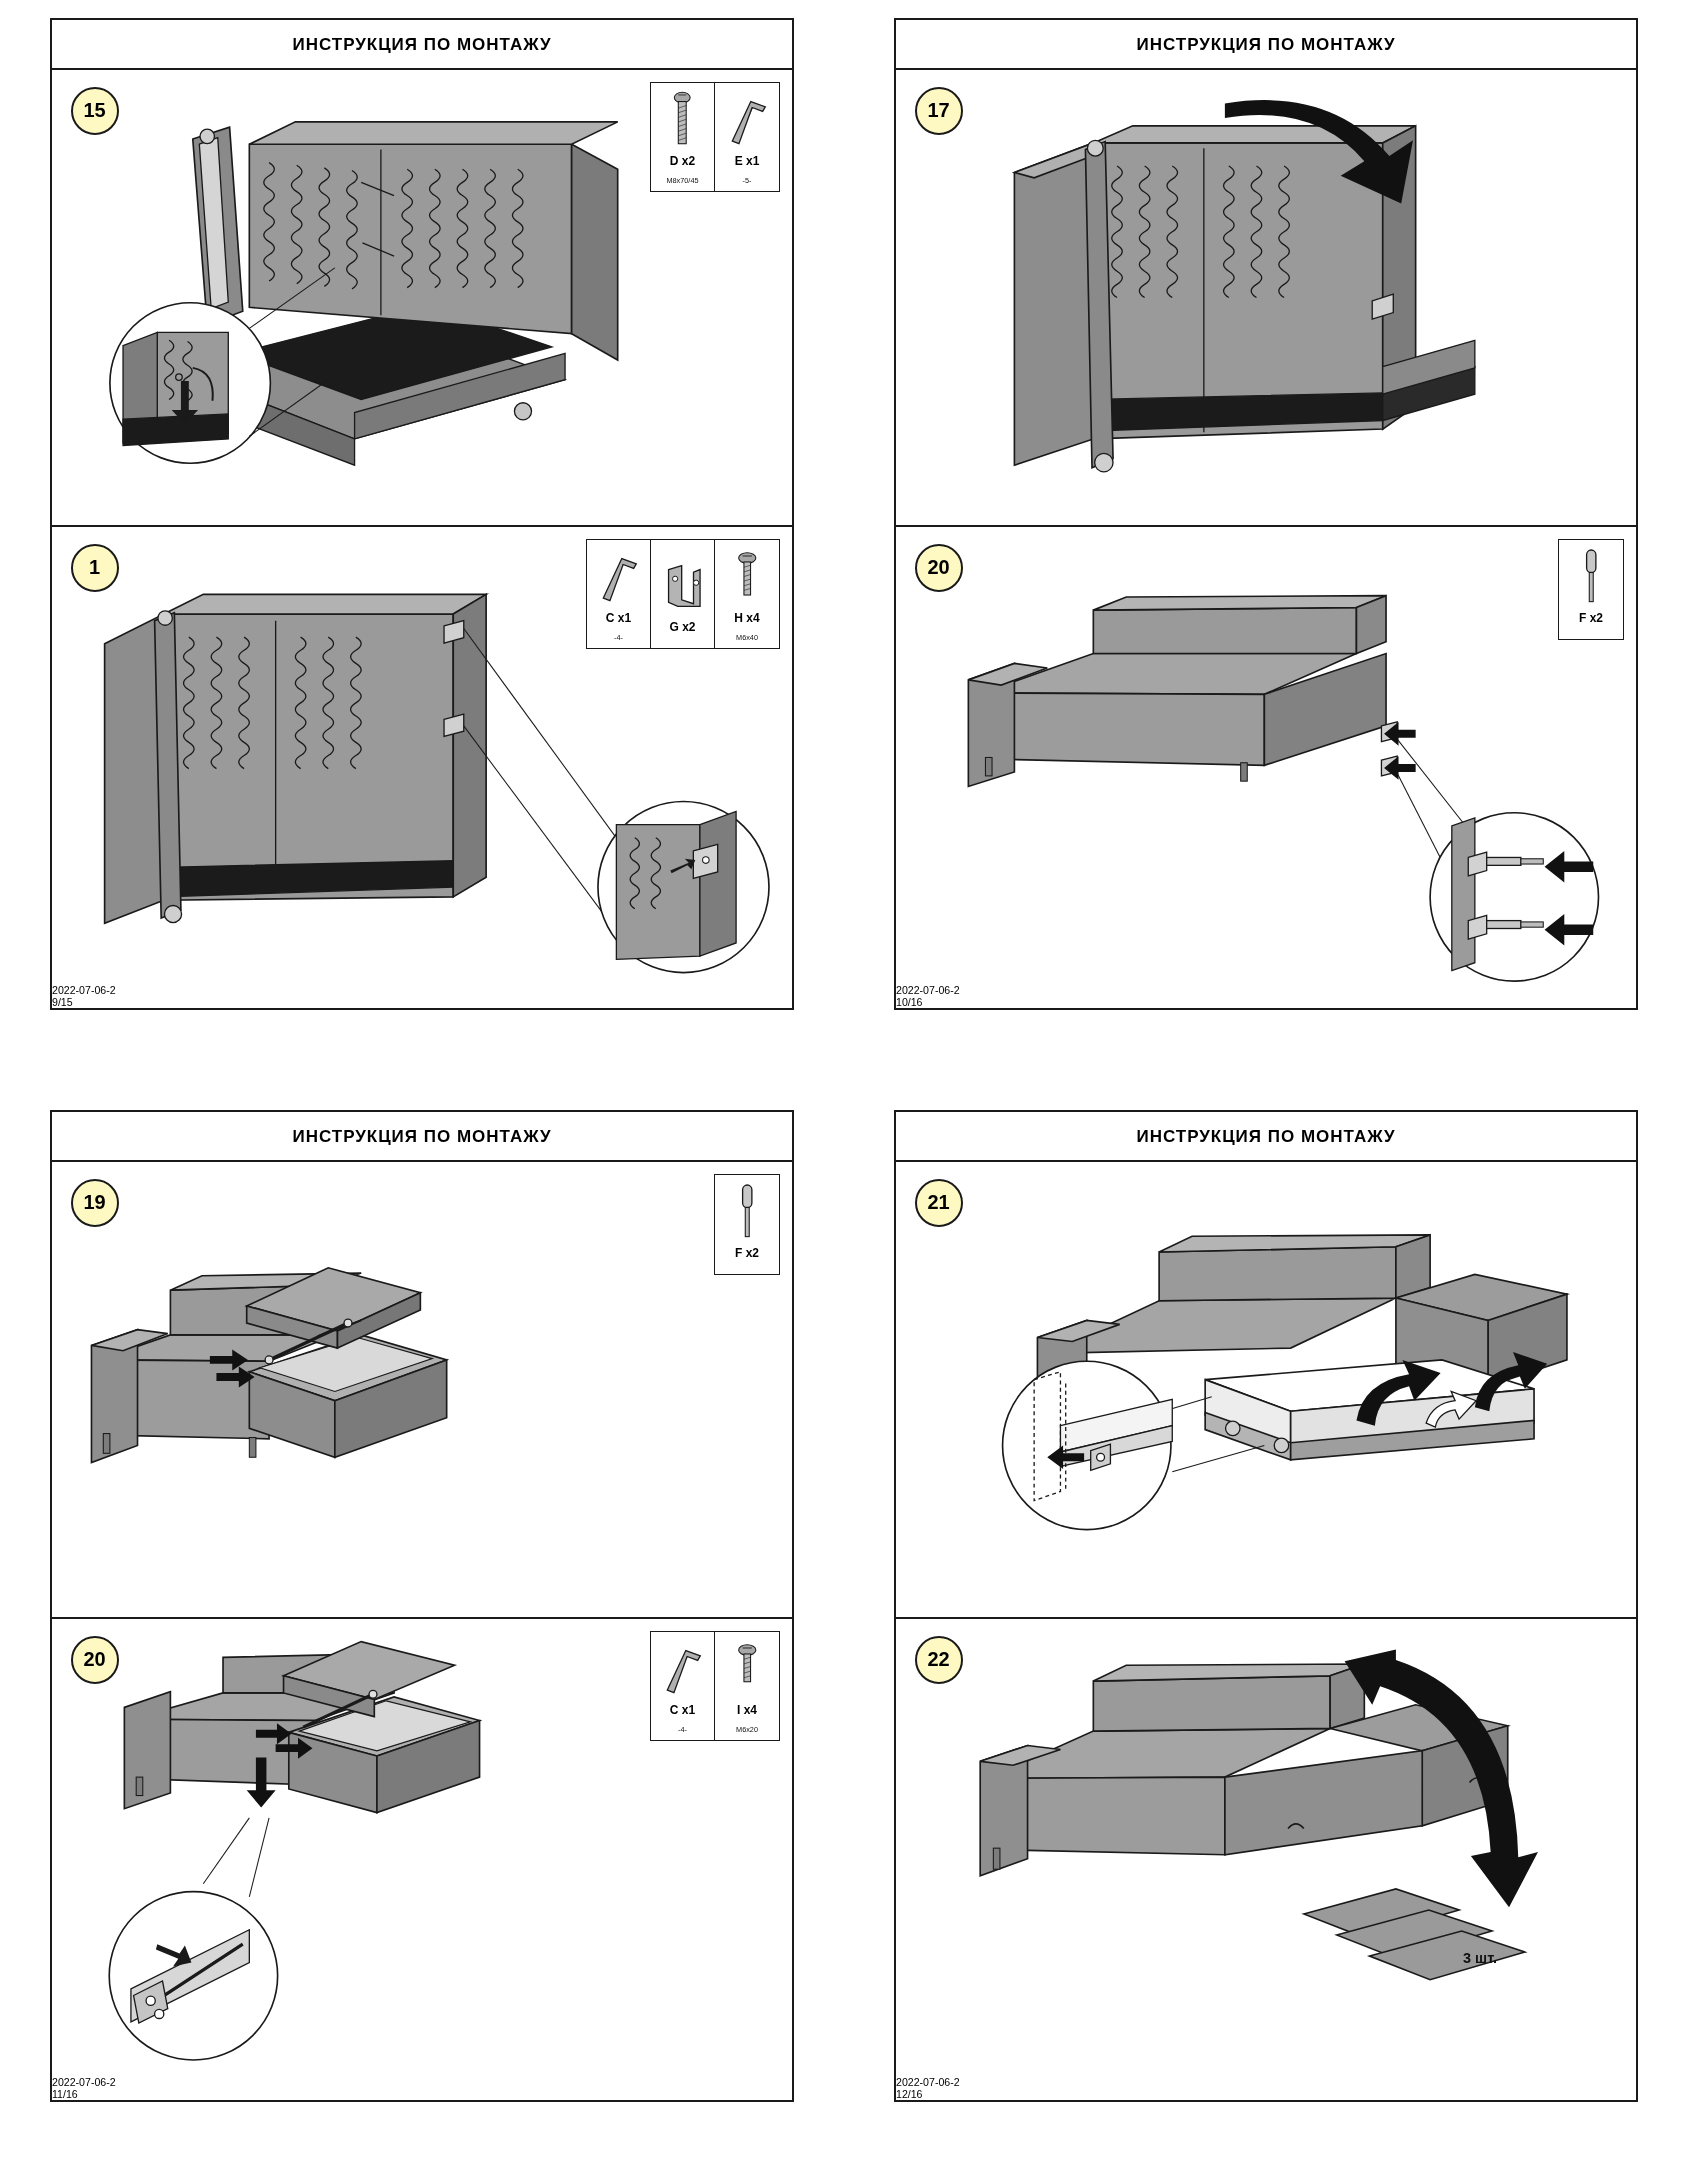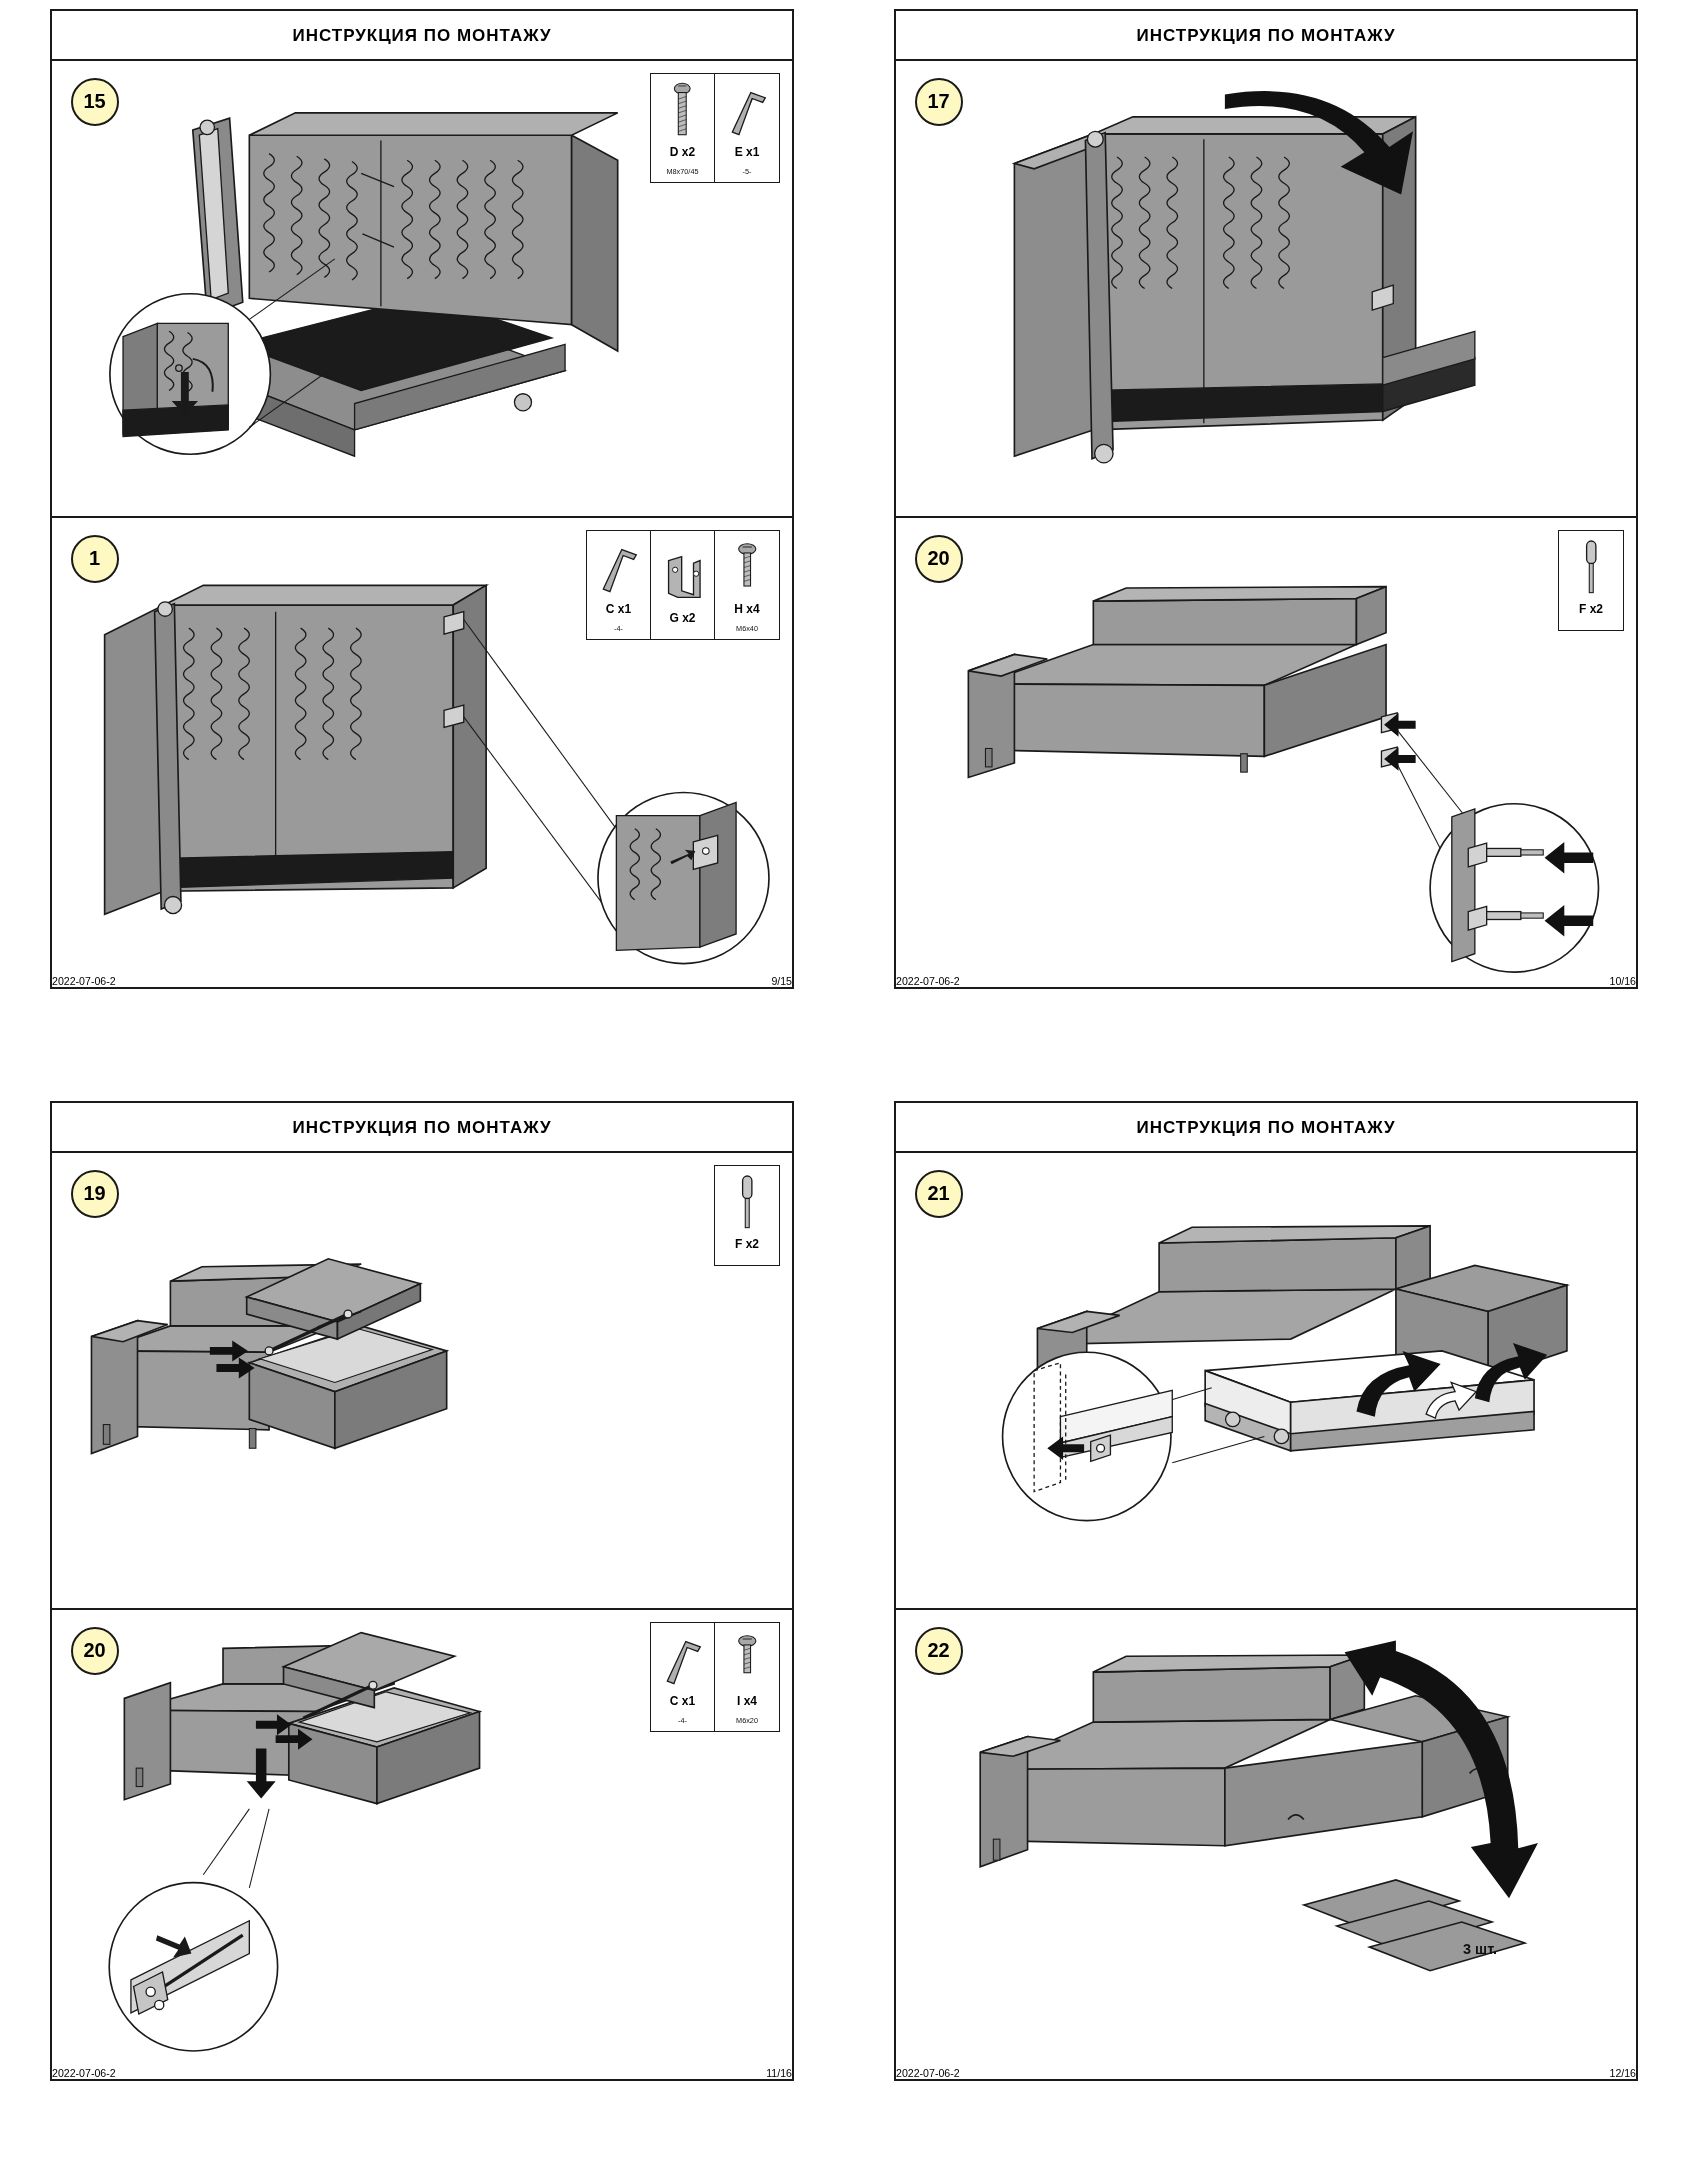--- a/index.html
+++ b/index.html
@@ -19,21 +19,21 @@
     left: 0; top: 0;
     width: 1687px;
     height: 2183px;
     display: grid;
     grid-template-columns: 844px 844px;
     grid-template-rows: 1092px 1092px;
   }
   .sheet {
     position: relative;
     box-sizing: border-box;
-    padding: 9px 50px 0 50px;
+    padding: 18px 50px 0 50px;
   }
   .sheet-inner {
     position: relative;
     border: 2px solid #1a1a1a;
     box-sizing: border-box;
     width: 100%;
   }
   .sheet-title {
     text-align: center;
     font-size: 17px;
@@ -106,20 +106,21 @@
     font-size: 10.6px;
     padding: 9.3px 16px 6.6px 16px;
   }
   .art {
     position: absolute;
     left: 0; top: 0;
     width: 100%; height: 100%;
   }
   .sheet-footer-wrap {
     padding: 0;
+    flex-direction: column;
   }
 </style>
 </head>
 <body>
 
 <div class="sheet-grid">
 
   <div class="sheet">
     <div class="sheet-inner">
       <div class="sheet-title">ИНСТРУКЦИЯ ПО МОНТАЖУ</div>

